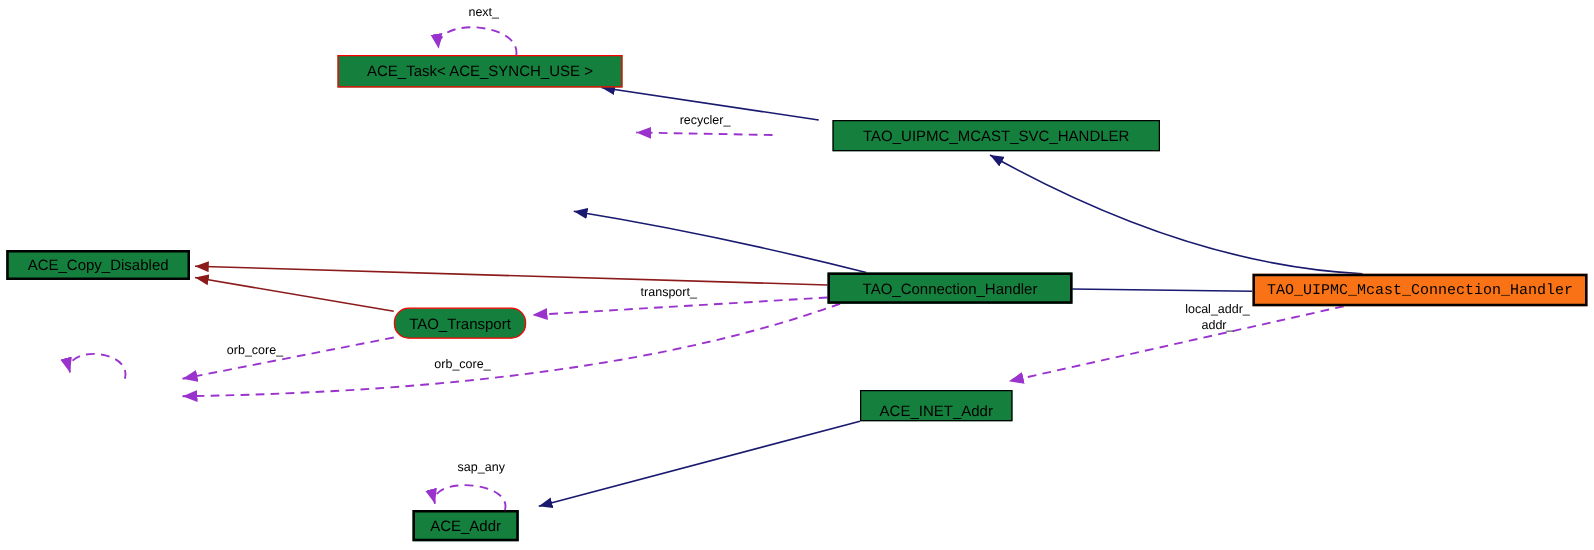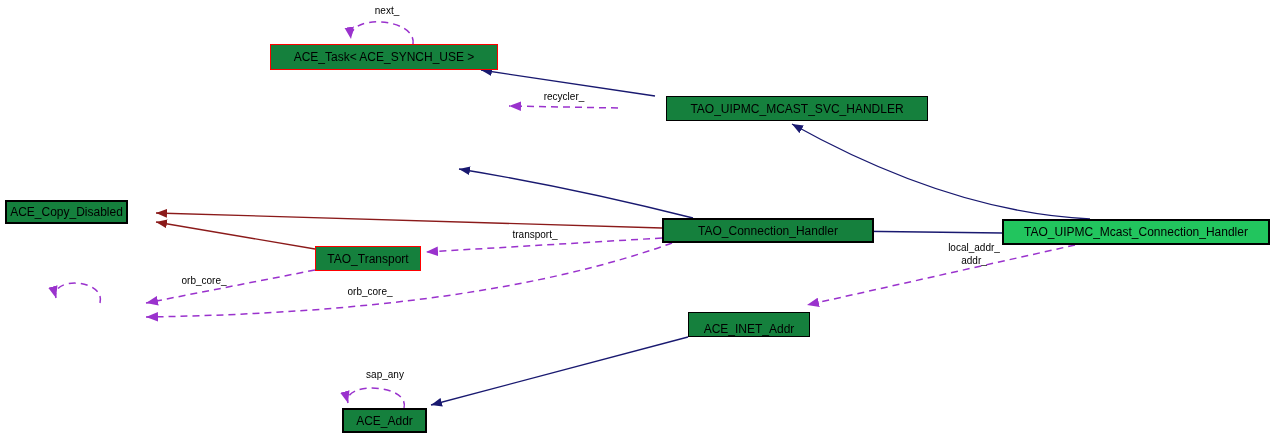--- a/index.html
+++ b/index.html
@@ -14,38 +14,38 @@
   .node{
     position:absolute;
     background:#15803d;
     border:1px solid #000000;
     display:flex;align-items:center;justify-content:center;
     font-size:12px;color:#000000;white-space:nowrap;
     box-sizing:border-box;
   }
   .node.red{border:1.5px solid #ff0000;}
   .node.thick{border-width:2px;}
-  .node.focus{background:#22c55e;border-width:2px;}
+  .node.focus{background:#f97316;border-width:2px;font-family:Liberation Mono, monospace;}
   .edge-label{
     position:absolute;
     font-size:10px;color:#000000;
     text-align:center;white-space:nowrap;line-height:13px;
   }
   
   #n-ace-task      {left:270px; top:44px;  width:228px; height:26px;}
   #n-recycling     {left:260px; top:95px;  width:245px; height:25px;}
   #n-svc-handler   {left:618px; top:96px;  width:262px; height:25px;margin-left:48px;}
   #n-lf-ch-event   {left:313px; top:144px; width:142px; height:27px;}
-  #n-copy-disabled {left:5px;   top:200px; width:123px; height:24px;}
-  #n-transport     {left:315px; top:246px; width:106px; height:25px;}
+  #n-copy-disabled {left:5px;   top:200px; width:147px; height:24px;}
+  #n-transport     {left:315px; top:246px; width:106px; height:25px;border-radius:12px;}
   #n-orb-core      {left:18px;  top:303px; width:122px; height:25px;}
-  #n-conn-handler  {left:662px; top:218px; width:212px; height:25px;}
+  #n-conn-handler  {left:662px; top:218px; width:196px; height:25px;}
   #n-main          {left:1002px;top:219px; width:268px; height:26px;}
   #n-inet-addr     {left:688px; top:312px; width:122px; height:25px;align-items:flex-end;}
-  #n-ace-addr      {left:342px; top:408px; width:85px;  height:25px;}
+  #n-ace-addr      {left:330px; top:408px; width:85px;  height:25px;}
   
   #l-next        {left:360px; top:4px;   width:54px;}
   #l-recycler    {left:529px; top:90px;  width:70px;}
   #l-transport   {left:499px; top:228px; width:72px;}
   #l-orb-core-1  {left:170px; top:274px; width:68px;}
   #l-orb-core-2  {left:336px; top:285px; width:68px;}
   #l-hooks       {left:8px;   top:250px; width:140px;}
   #l-local-addr  {left:918px; top:241px; width:112px;}
   #l-sap-any     {left:352px; top:368px; width:66px;}
 </style>

